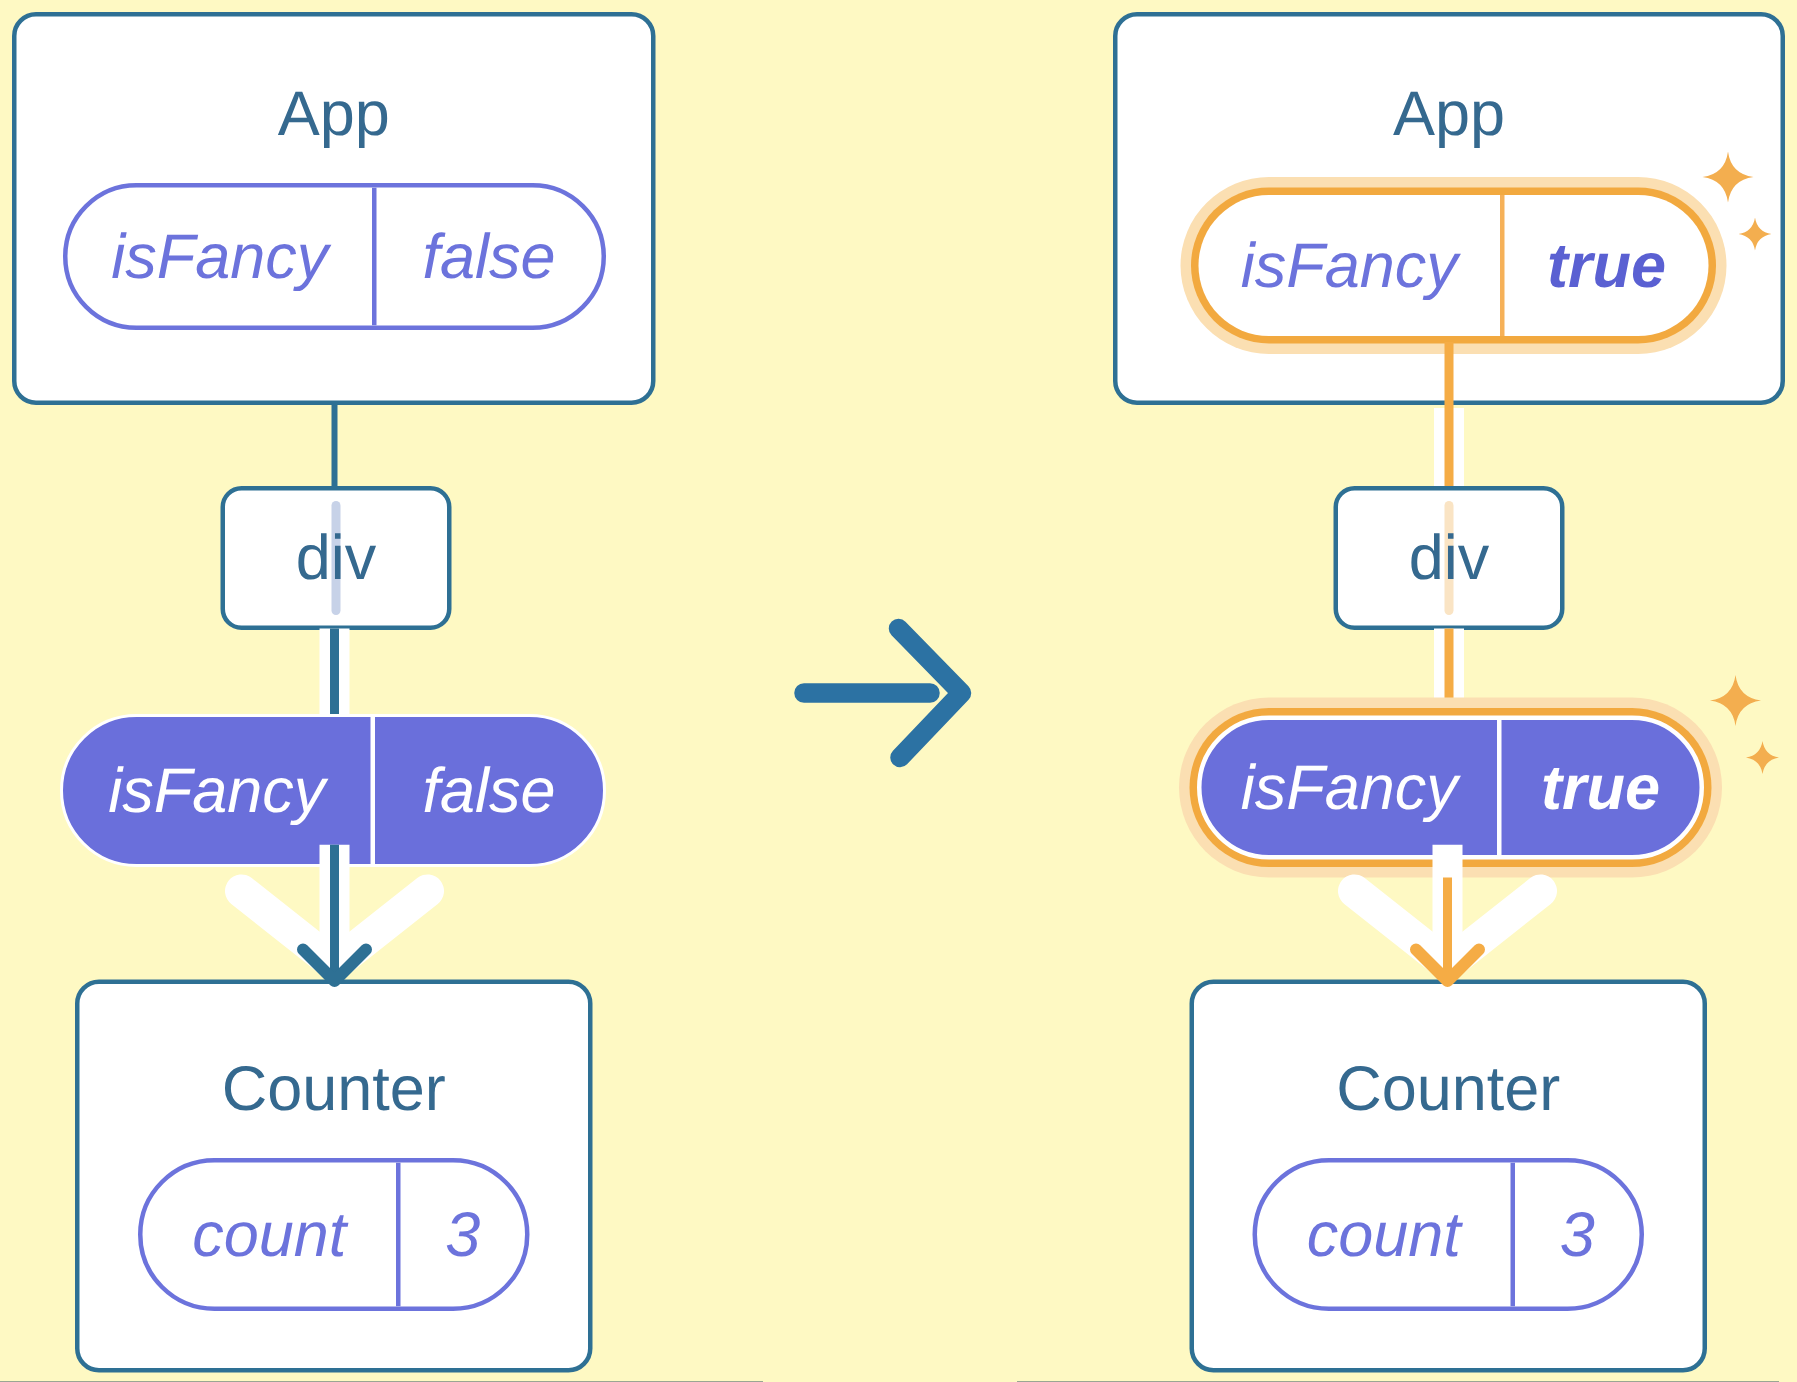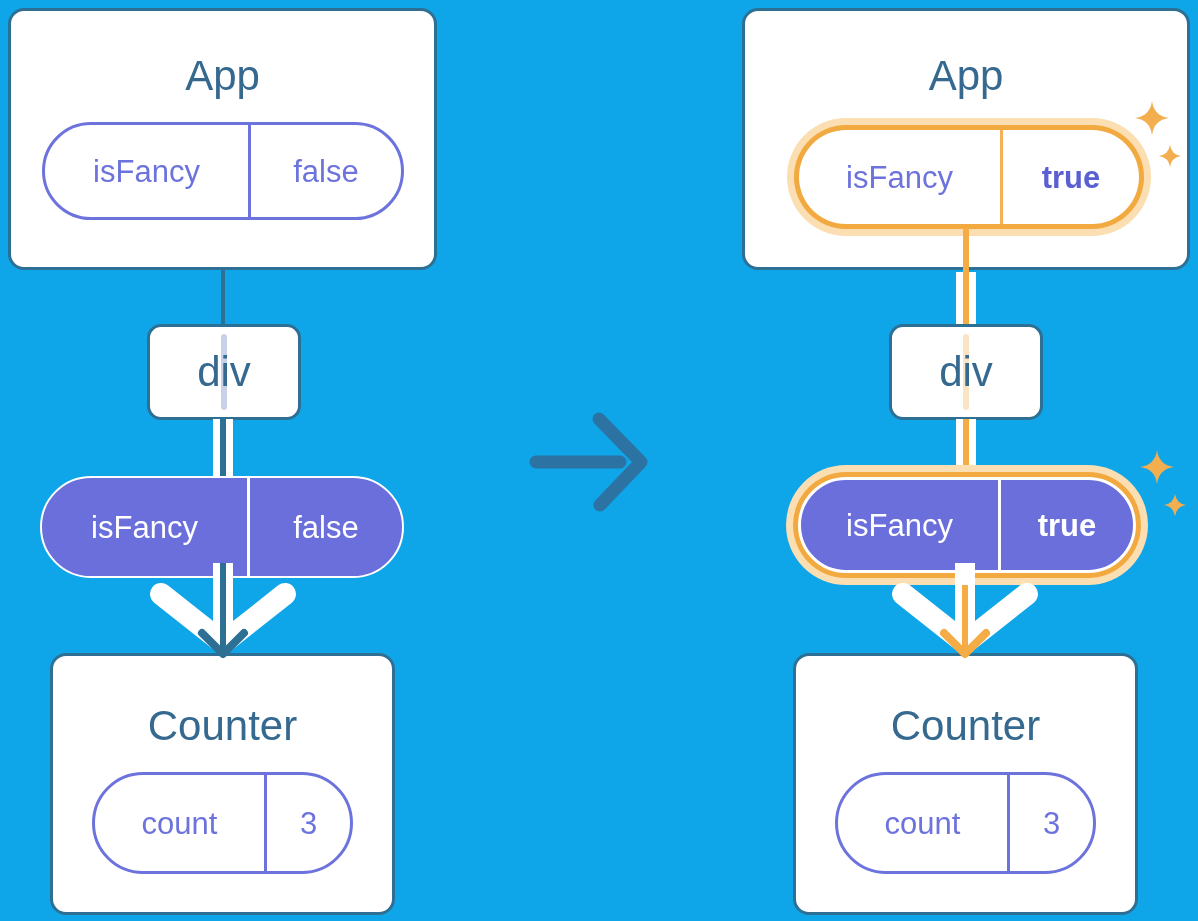--- a/index.html
+++ b/index.html
@@ -1,37 +1,37 @@
 <!DOCTYPE html>
 <html><head>
 <meta charset="utf-8">
 <style>
   html,body{margin:0;padding:0;background:#4C666E;}
   .stage{
-    position:relative;width:1198px;height:921px;background:#0ea5e9;
+    position:relative;width:1198px;height:921px;background:#fef9c3;
     overflow:hidden;font-family:"Liberation Sans",sans-serif;
     -webkit-font-smoothing:antialiased;
   }
   
   .card{
     position:absolute;background:#fff;border:3px solid #2E7094;
     border-radius:16px;box-sizing:border-box;
   }
   .card-title{
     position:absolute;left:0;right:0;text-align:center;
     font-size:42px;font-weight:500;color:#35698F;line-height:1;
   }
   
   .pill{
     position:absolute;display:flex;align-items:stretch;
     border-radius:60px;box-sizing:border-box;overflow:hidden;
   }
   .pill .cell{
     display:flex;align-items:center;justify-content:center;
-    font-size:31px;line-height:1;
+    font-size:42px;line-height:1;font-style:italic;
   }
   .pill .sep{flex:0 0 3px;}
   .pill-outline{background:#fff;border:3px solid #6C73DC;}
   .pill-outline .cell{color:#6C73DC;}
   .pill-outline .sep{background:#6C73DC;}
   .pill-solid{background:#6A6FDB;border:2px solid #fff;}
   .pill-solid .cell{color:#fff;}
   .pill-solid .sep{background:#fff;}
   .hl-ring{box-shadow:0 0 0 5px #F2A93F,0 0 0 12px #FBDFB2;}
   .pill-hl-white{background:#fff;border:0;}

